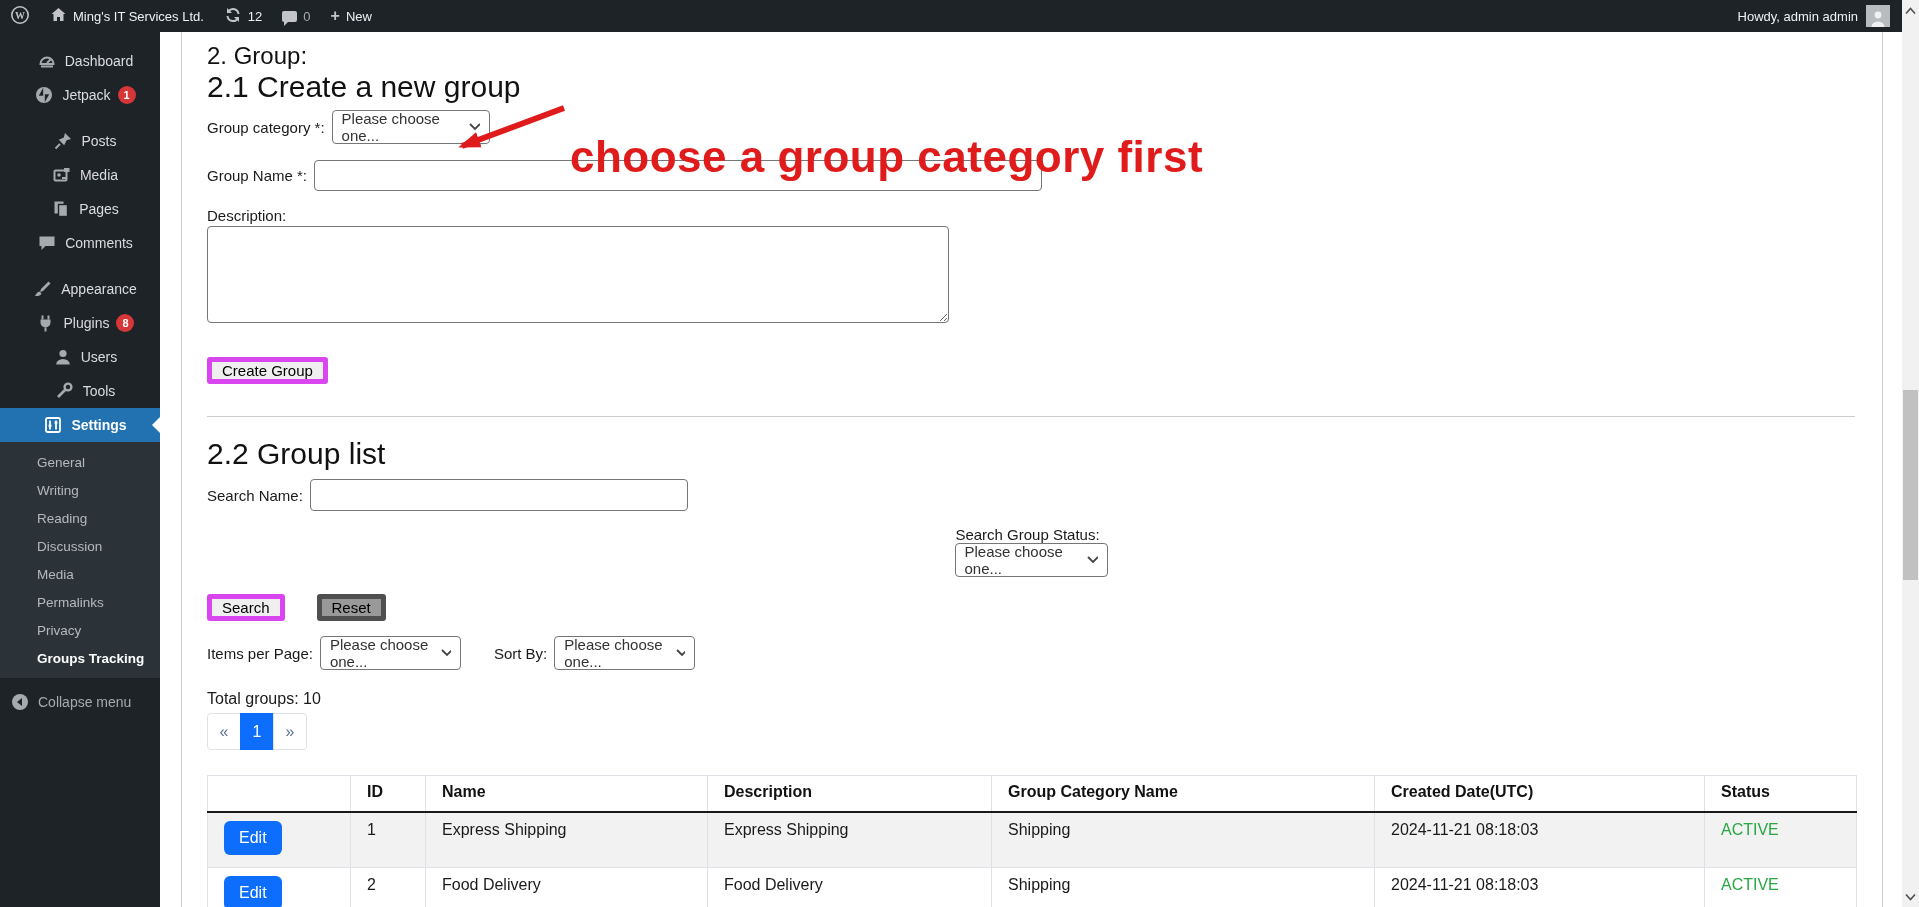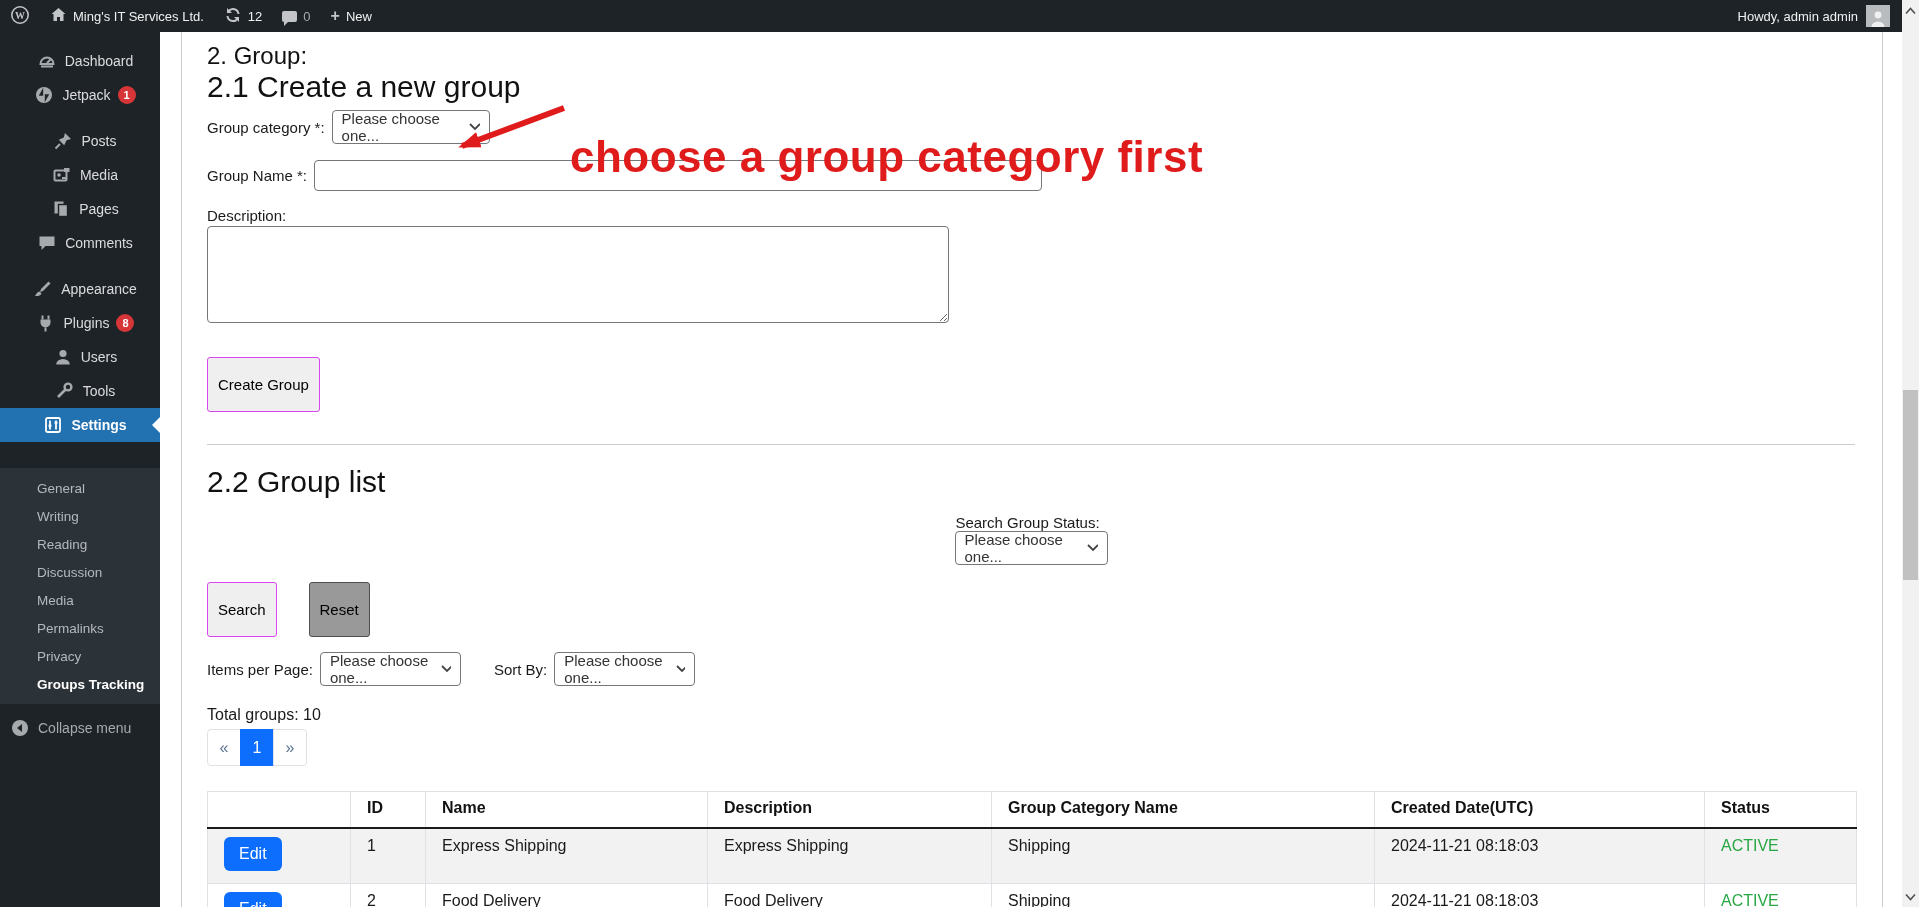--- a/index.html
+++ b/index.html
@@ -29,21 +29,21 @@
     position:absolute; left:0; top:32px; width:160px; height:875px;
     background:#1d2327; color:#dcdcde; font-size:14px; z-index:40;
   }
   .menu { padding-top:12px; }
   .menu-item { position:relative; display:flex; align-items:center; height:34px; padding-left:10px; cursor:pointer;justify-content:center; }
   .menu-item .mi-icon { width:20px; height:20px; margin-right:8px; flex:none; display:flex; align-items:center; justify-content:center; }
   .menu-gap { height:12px; }
   .menu-item.active { background:#2271b1; color:#fff; font-weight:600; }
   .menu-item.active::after { content:""; position:absolute; right:0; top:50%; margin-top:-8px; border:8px solid transparent; border-right-color:#fff; }
   .badge { margin-left:7px; min-width:18px; height:18px; border-radius:9px; background:#d63638; color:#fff; font-size:11px; font-weight:600; display:flex; align-items:center; justify-content:center; padding:0 5px; }
-  .submenu { background:#2c3338; padding:6px 0;margin-top:26px; }
+  .submenu { background:#2c3338; padding:6px 0; }
   .submenu-item { height:28px; display:flex; align-items:center; padding-left:37px; color:#b4b9be; font-size:13.5px; cursor:pointer; }
   .submenu-item.current { color:#fff; font-weight:700; }
   .collapse-item { margin-top:7px; display:flex; align-items:center; height:34px; padding-left:10px; color:#a7aaad; cursor:pointer; font-size:14px; }
   .collapse-item .mi-icon { width:20px; height:20px; margin-right:8px; display:flex; align-items:center; justify-content:center; }
 
   
   .scrollbar { position:absolute; right:0; top:0; width:17px; height:907px; background:#f1f1f1; z-index:60; }
   .sb-thumb { position:absolute; left:1px; top:390px; width:15px; height:190px; background:#c1c1c1; }
   .sb-caret { position:absolute; left:3px; width:11px; height:11px; display:flex; align-items:center; justify-content:center; cursor:pointer; }
   .sb-caret.up { top:5px; } .sb-caret.down { bottom:5px; }
@@ -56,21 +56,21 @@
   .h-small { font-size:24px; font-weight:400; margin-top:10px; color:#111; }
   .h-big   { font-size:30px; font-weight:400; color:#111; }
   .annotation { position:absolute; left:388px; top:44px; font-size:44px; font-weight:700; color:#e01b1b; white-space:nowrap; letter-spacing:0.5px;margin-top:46px; }
   .arrow-svg { position:absolute; left:250px; top:58px; }
 
   .form-row { display:flex; align-items:center; }
   .form-label { font-size:15px; color:#1a1a1a; margin-right:7px; }
   .fake-select { display:inline-flex; align-items:center; justify-content:space-between; height:29px; border:1px solid #767676; border-radius:4px; background:#fff; padding:16px 9px; font-size:15px; color:#333; cursor:pointer; }
   .text-input { height:31px; border:1px solid #767676; border-radius:4px; background:#fff; font-size:15px; padding:0 8px; font-family:"Liberation Sans",sans-serif; }
   .textarea { display:block; width:742px; height:97px; border:1px solid #767676; border-radius:4px; resize:both; font-family:"Liberation Sans",sans-serif; font-size:15px; padding:6px 8px; }
-  .btn-native { display:inline-block; background:#efefef; border:1px solid #d946ef; border-radius:3px; font-size:15px; color:#000; padding:18px 10px; cursor:pointer; font-family:"Liberation Sans",sans-serif; }
+  .btn-native { display:inline-block; background:#efefef; border:5px solid #d946ef; border-radius:3px; font-size:15px; color:#000; padding:0 10px; cursor:pointer; font-family:"Liberation Sans",sans-serif; }
   .btn-native.pressed { background:#999; border-color:#4f4f4f; }
   .hr { border:0; border-top:1px solid #ccc; margin-top:32px; }
 
   .btn-primary { background:#0d6efd; color:#fff; border:none; border-radius:6px; padding:8px 15px; font-size:16px; cursor:pointer; font-family:"Liberation Sans",sans-serif; }
 
   .total { font-size:16px; margin-top:20px; }
   .pagination { display:flex; margin-top:5px; }
   .page-item { width:34px; height:37px; display:flex; align-items:center; justify-content:center; border:1px solid #dee2e6; background:#fff; color:#5b7390; font-size:16px; cursor:pointer; margin-left:-1px; }
   .page-item:first-child { margin-left:0; border-radius:4px 0 0 4px; }
   .page-item:last-child { border-radius:0 4px 4px 0; }
@@ -342,20 +342,24 @@
         </div>
 
         <div style="margin-top:34px;">
           <button class="btn-native">Create Group</button>
         </div>
 
         <hr class="hr">
 
         <div class="h-big" style="margin-top:20px;">2.2 Group list</div>
 
+        <div class="form-row" style="margin-top:8px;">
+          <span class="form-label">Search Name:</span>
+          <input class="text-input" style="width: 378px; height: 32px;" type="text">
+        </div>
 
         <div class="form-row" style="margin-top:15px;flex-direction:column;">
           <span class="form-label">Search Group Status:</span>
           <span class="fake-select" style="width:153px;">
             <span>Please choose one...</span>
             <svg width="12" height="8">
                 <path d="M1 1 L6 6 L11 1" stroke="#444" stroke-width="1.8" fill="none"></path>
               </svg>
           </span>
         </div>

